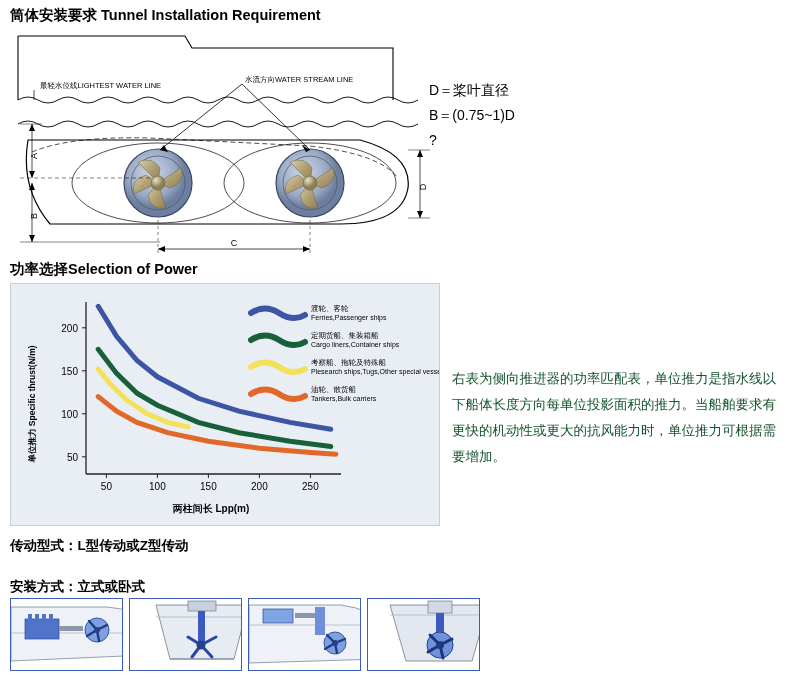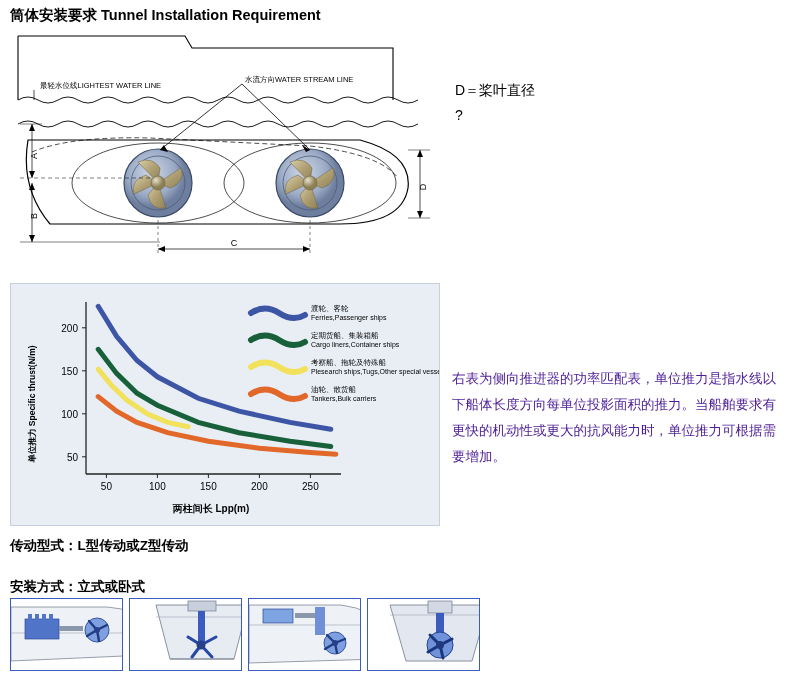--- a/index.html
+++ b/index.html
@@ -45,21 +45,21 @@
     left: 10px;
     top: 28px;
     width: 430px;
     height: 228px;
   }
   #tunnel-diagram svg { display: block; }
 
   
   #formula-block {
     position: absolute;
-    left: 455px;
+    left: 429px;
     top: 78px;
     width: 320px;
     font-size: 14px;
     line-height: 25px;
     color: #000;
   }
   #formula-block div { white-space: normal; }
 
   
   #power-chart {
@@ -75,21 +75,21 @@
   #power-chart svg { display: block; }
 
   
   #power-note {
     position: absolute;
     left: 452px;
     top: 366px;
     width: 330px;
     font-size: 13.5px;
     line-height: 26px;
-    color: #4c1d95;
+    color: #14532d;
   }
 
   
   .thumbs {
     position: absolute;
     left: 10px;
     top: 598px;
     width: 470px;
     height: 75px;
     display: flex;
@@ -198,23 +198,25 @@
       <line x1="398" y1="190" x2="420" y2="190" stroke="#000" stroke-width="0.5"></line>
       <text x="416" y="159" font-family="Liberation Sans, sans-serif" font-size="9" fill="#000" transform="rotate(-90 416 159)" text-anchor="middle">D</text>
 
       <text x="30" y="60" font-family="Liberation Sans, sans-serif" font-size="7.5" fill="#000">最轻水位线LIGHTEST WATER LINE</text>
       <text x="235" y="54" font-family="Liberation Sans, sans-serif" font-size="7.5" fill="#000">水流方向WATER STREAM LINE</text>
     </svg>
   </div>
 
   <div id="formula-block">
     <div>D＝桨叶直径</div>
+    <div>B＝(0.75~1)D</div>
     <div>?</div>
   </div>
 
+  <div class="heading" id="title-power">功率选择Selection of Power</div>
 
   <div id="power-chart">
     <svg id="chart-svg" width="428" height="241" viewBox="0 0 428 241" xmlns="http://www.w3.org/2000/svg">
 
       <line id="axis-y" x1="75" y1="18" x2="75" y2="190" stroke="#222" stroke-width="1.3"></line>
       <line id="axis-x" x1="75" y1="190" x2="330" y2="190" stroke="#222" stroke-width="1.3"></line>
       <g id="chart-ticks">
           <line x1="95.4" y1="190" x2="95.4" y2="194" stroke="#222" stroke-width="1"></line>
           <text x="95.4" y="206" text-anchor="middle" font-family="Liberation Sans, sans-serif" font-size="10" fill="#000">50</text>
           <line x1="146.4" y1="190" x2="146.4" y2="194" stroke="#222" stroke-width="1"></line>

